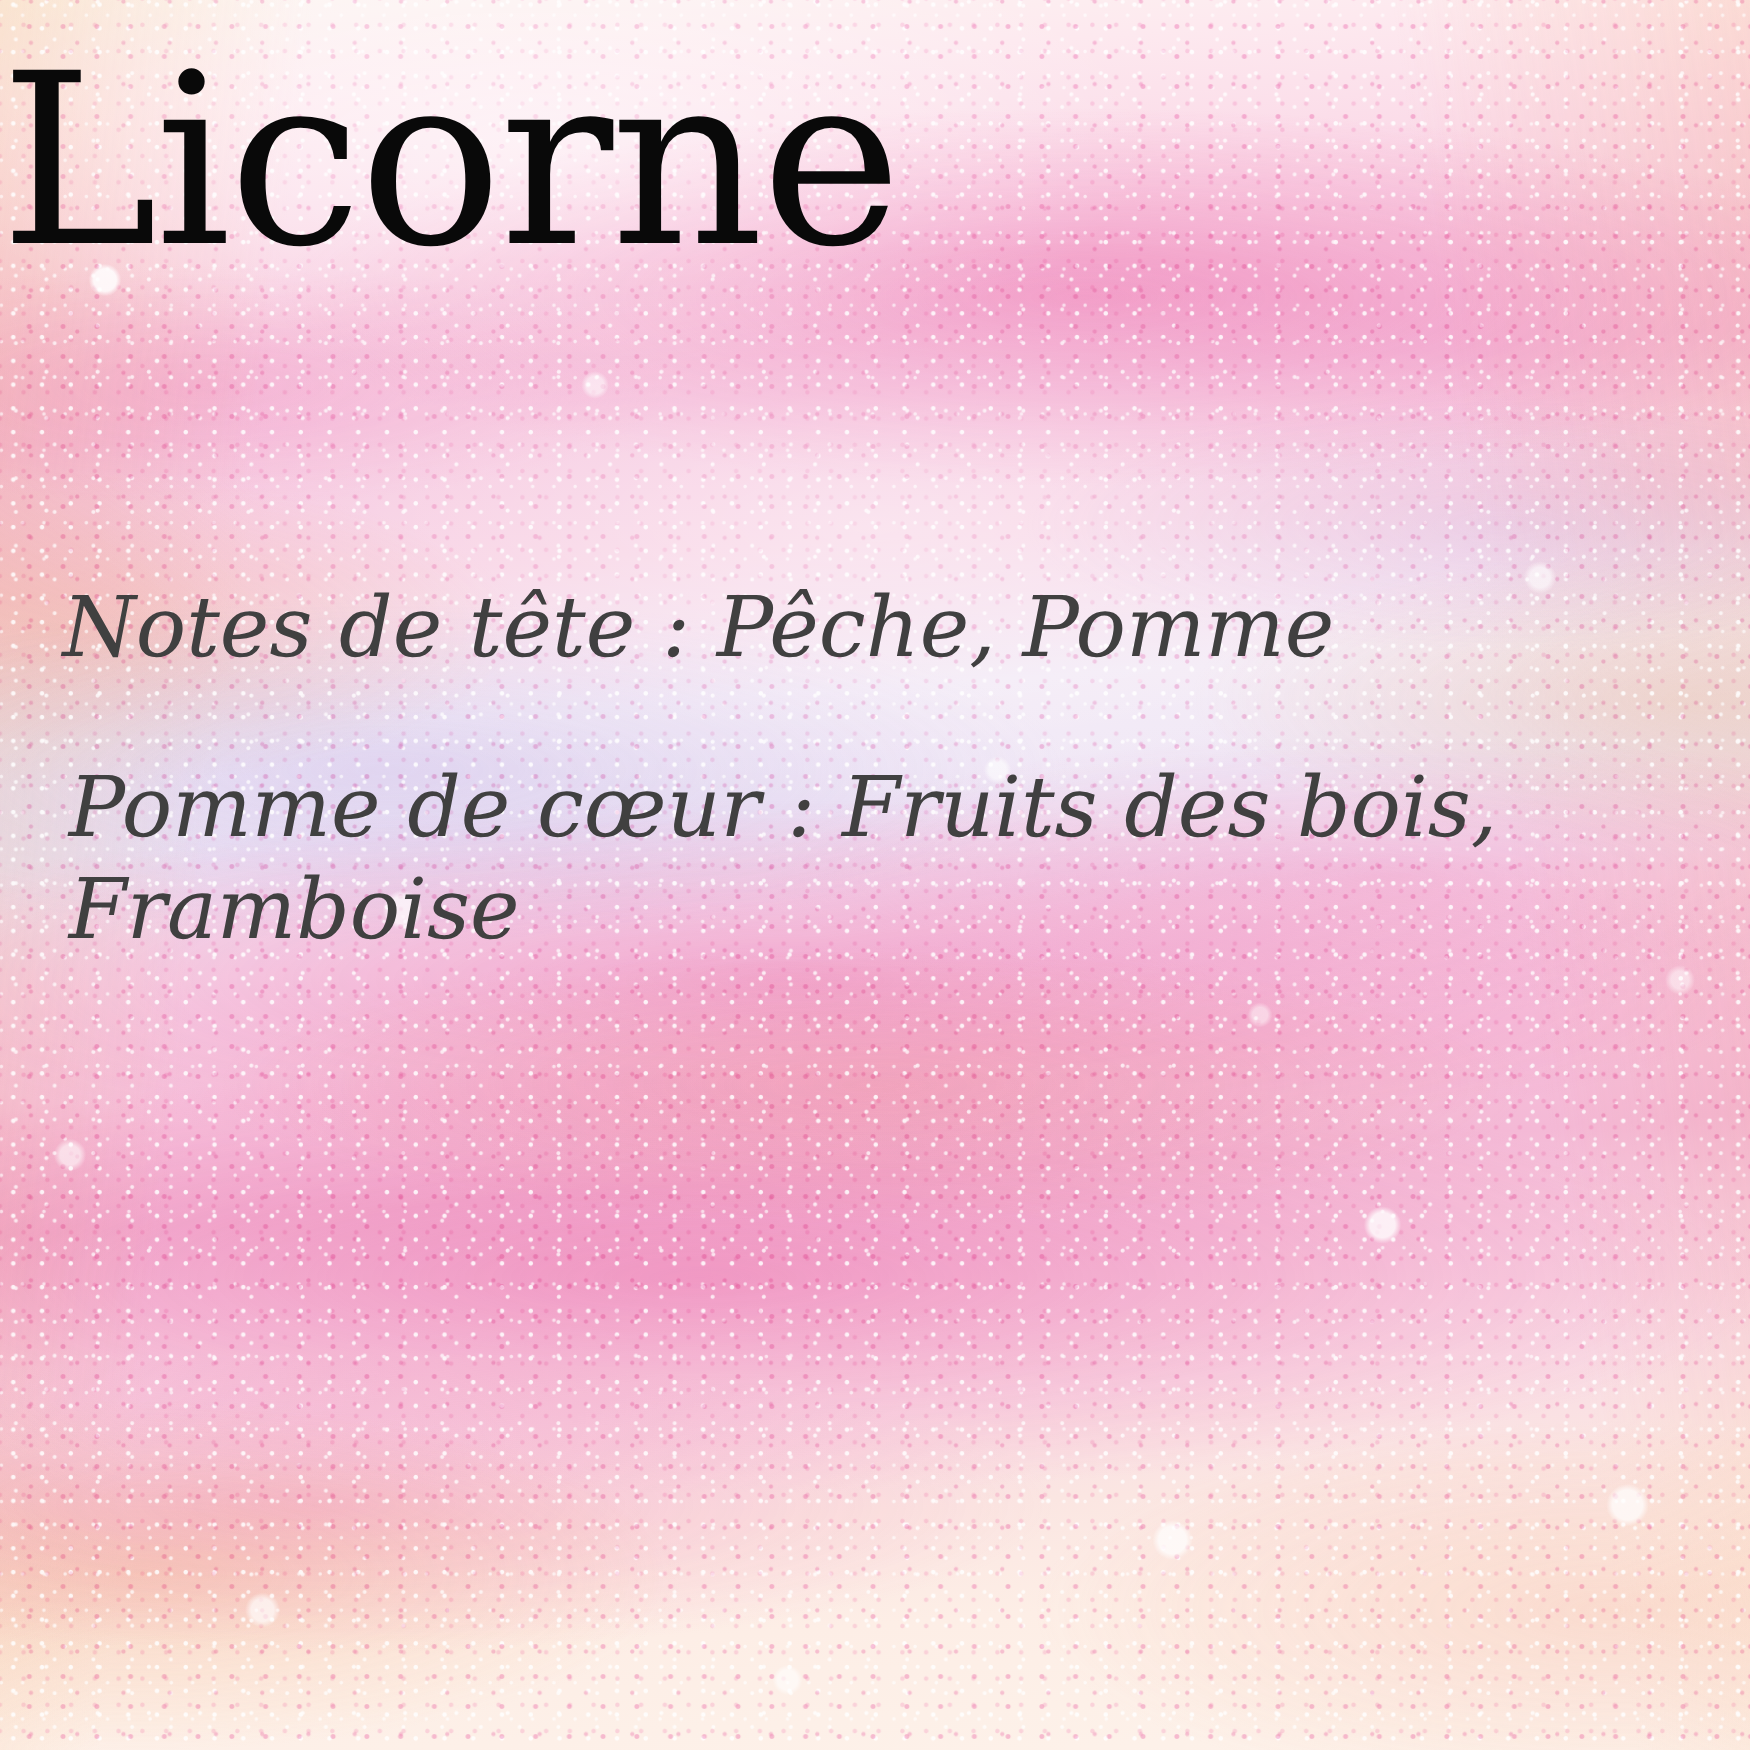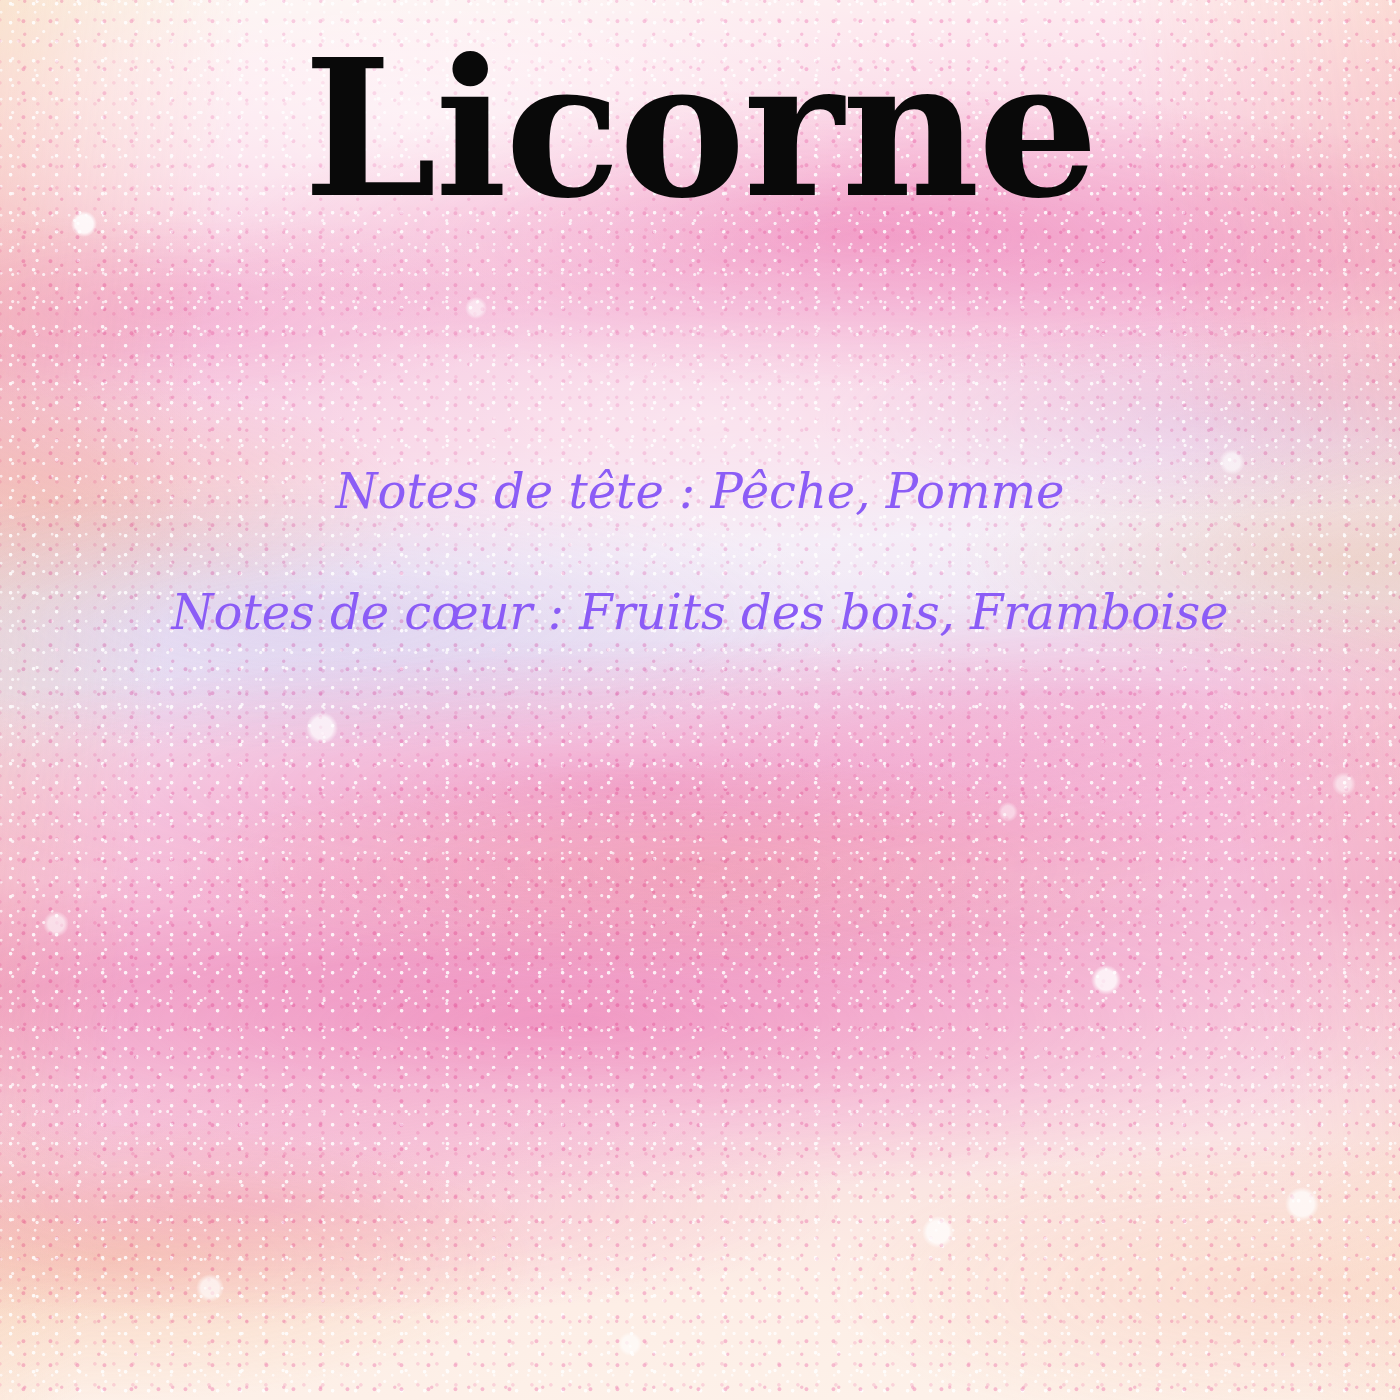--- a/index.html
+++ b/index.html
@@ -148,40 +148,38 @@
   }
 
   .title {
     font-family: "DejaVu Serif", "Liberation Serif", serif;
     font-size: 190px;
     line-height: 1.0;
     color: #090909;
     letter-spacing: -2px;
     margin: 34px 0 0 0;
     padding: 0;
-    font-weight: 700;
-    text-align: center;
+    font-weight: 400;
     width: 100%;
   }
 
   .notes {
     margin-top: 238px;
     width: 1300px;
     display: flex;
     flex-direction: column;
     align-items: center;
   }
 
   .note-line {
     font-family: "DejaVu Serif", "Liberation Serif", serif;
     font-style: italic;
-    font-size: 48px;
+    font-size: 67px;
     line-height: 1.22;
-    color: #8b5cf6;
-    text-align: center;
+    color: #404040;
     width: 100%;
     letter-spacing: 0px;
   }
 
   .note-line + .note-line {
     margin-top: 62px;
   }
 
   .note-line.heart {
     max-width: 1290px;
@@ -202,18 +200,18 @@
   <div class="bg-haze"></div>
 
   <div class="content">
 
     <h1 class="title">Licorne</h1>
 
     <div class="notes">
 
       <div class="note-line top">Notes de tête : Pêche, Pomme</div>
 
-      <div class="note-line heart">Notes de cœur : Fruits des bois, Framboise</div>
+      <div class="note-line heart">Pomme de cœur : Fruits des bois, Framboise</div>
 
 
     </div>
   </div>
 </div>
 
 </body></html>

